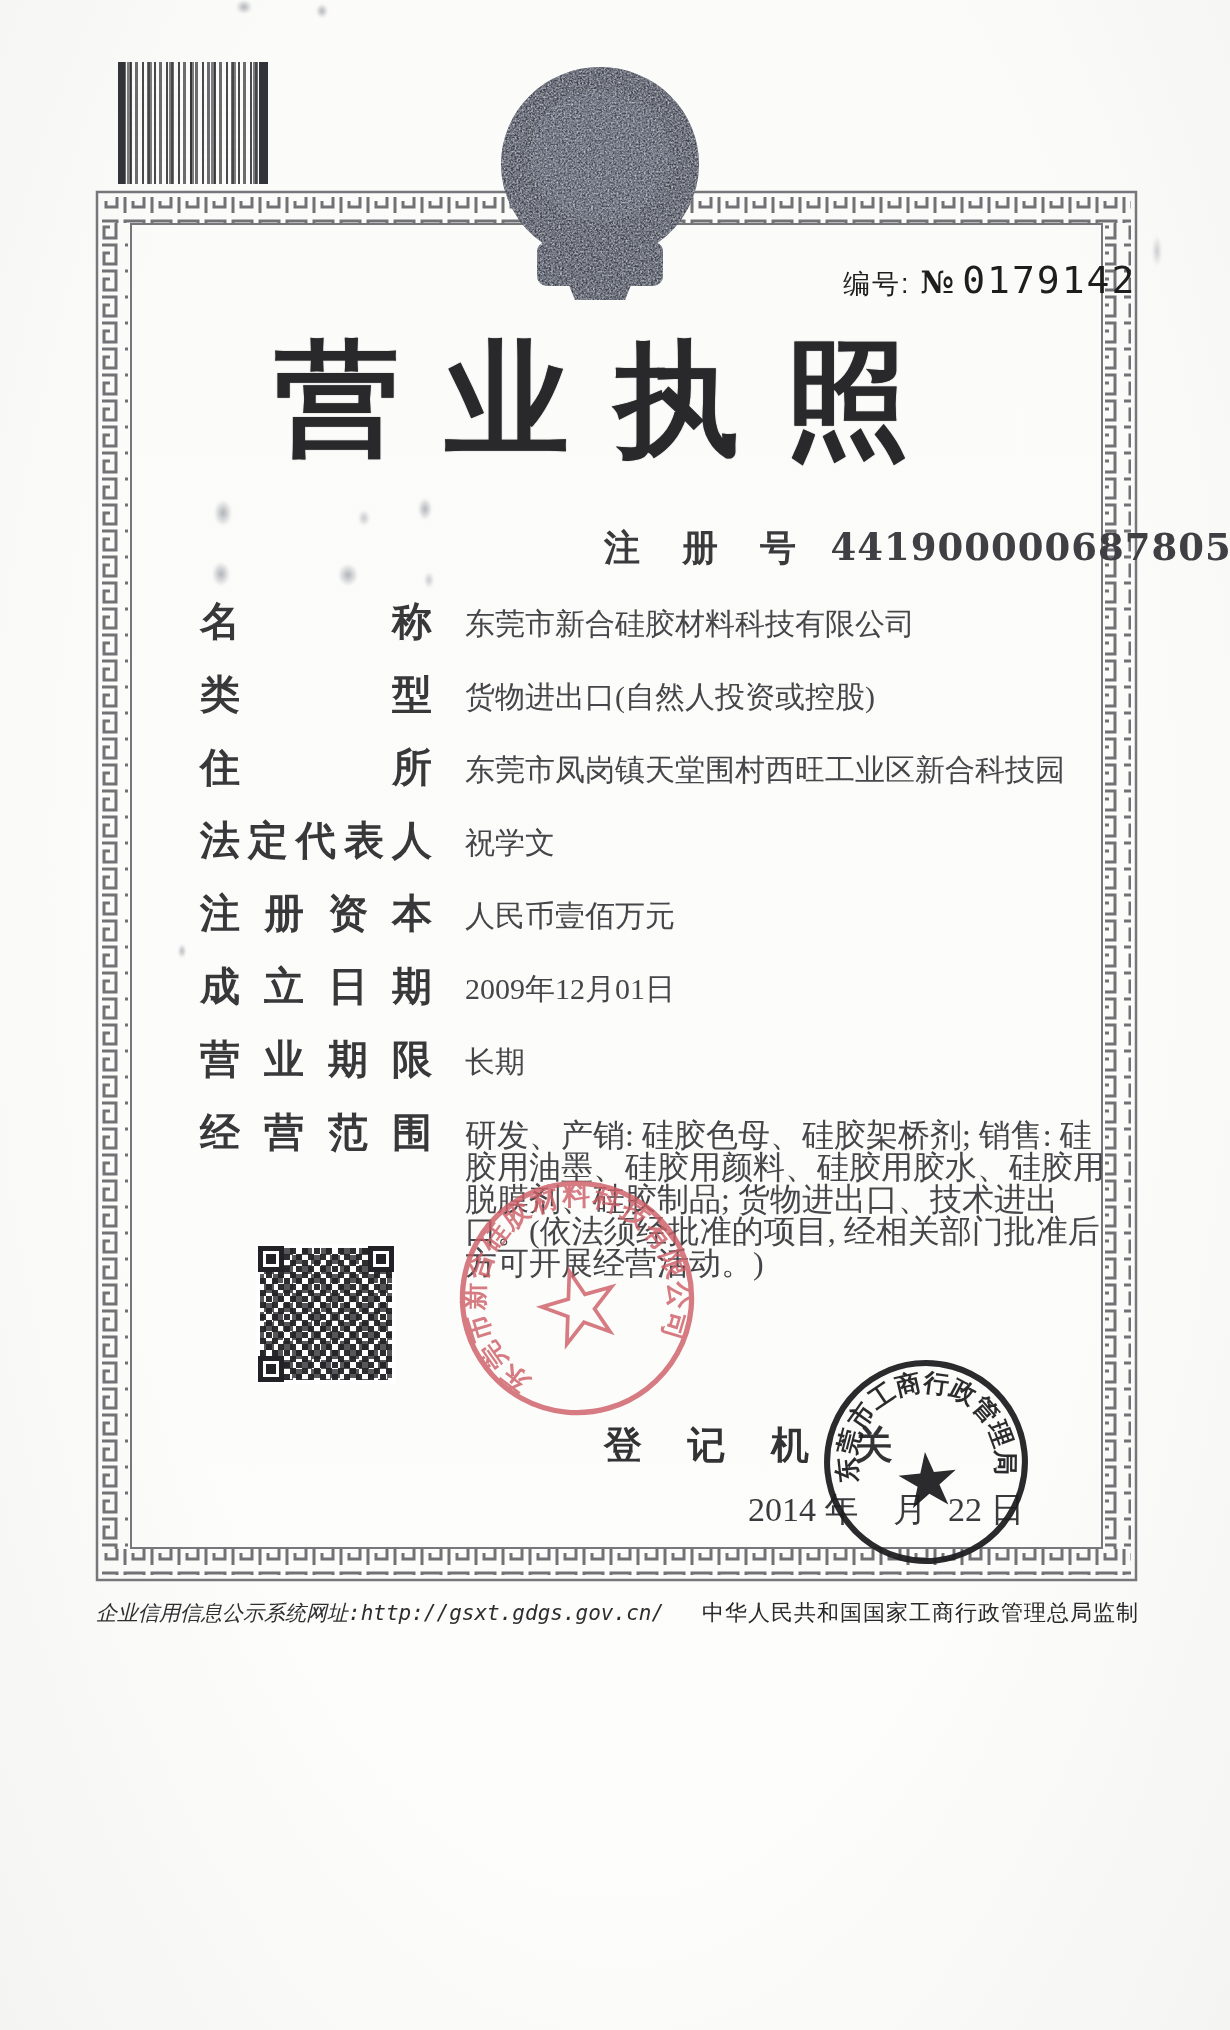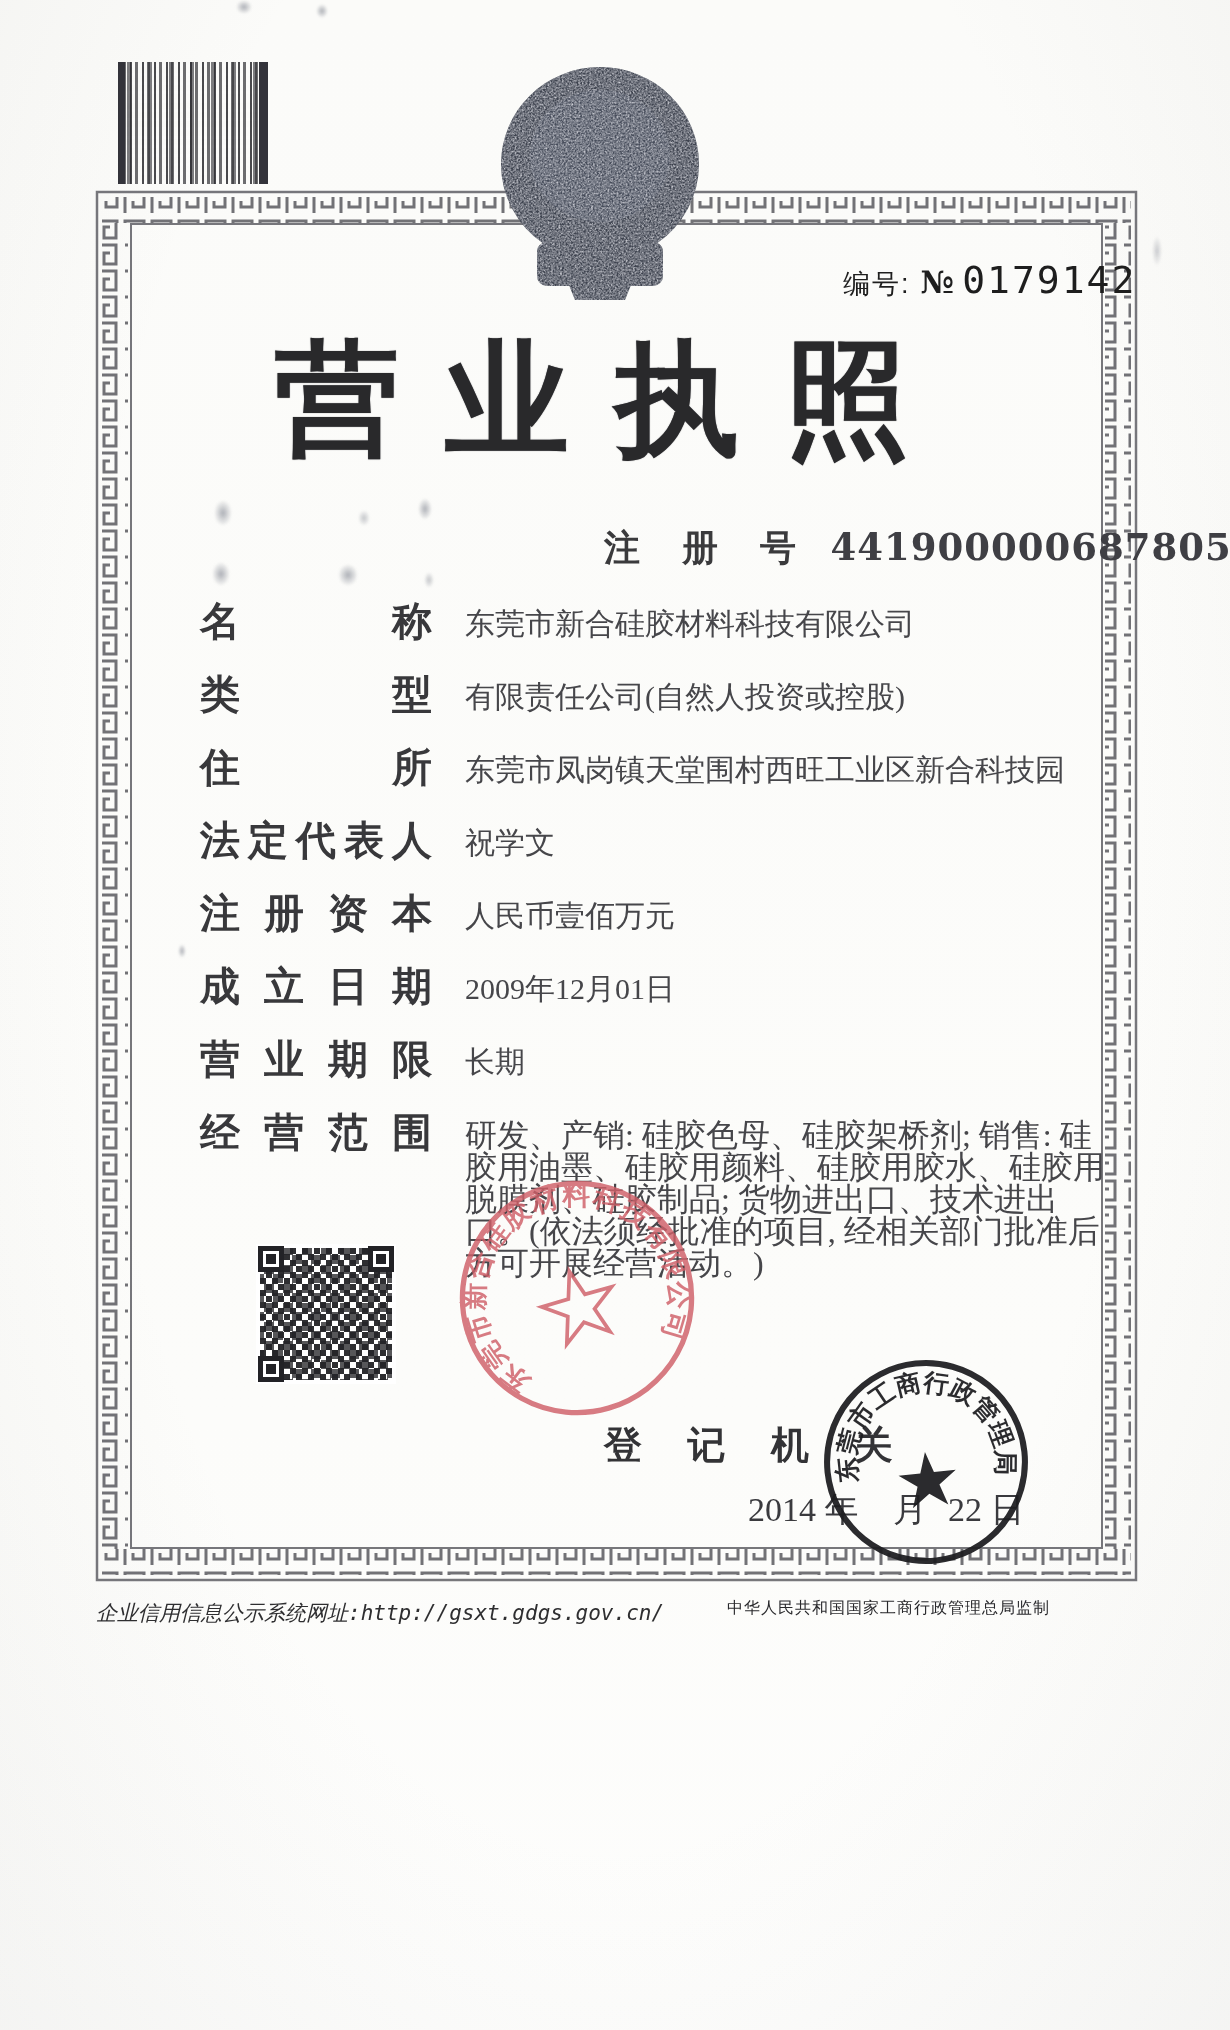--- a/index.html
+++ b/index.html
@@ -79,21 +79,21 @@
   .finder.tl{left:2px;top:2px;} .finder.tr{right:2px;top:2px;} .finder.bl{left:2px;bottom:2px;}
   
   .seal-red{position:absolute;left:455px;top:1176px;width:244px;height:244px;transform:rotate(-16deg);opacity:.82;}
   .seal-black{position:absolute;left:820px;top:1356px;width:212px;height:212px;transform:rotate(-6deg);opacity:.93;z-index:6;}
   
   .registrar{position:absolute;left:604px;top:1420px;font-size:38px;font-weight:700;letter-spacing:18px;color:#333336;font-family:"Liberation Serif", serif;z-index:2;}
   .dateline{position:absolute;top:1487px;font-size:34px;color:#3a3a3e;font-family:"Liberation Serif", serif;z-index:2;white-space:nowrap;}
   .d-year{left:748px;} .d-month{left:893px;} .d-day{left:948px;}
   
   .footer-left{position:absolute;left:96px;top:1599px;font-size:21px;color:#2e2e30;font-family:"DejaVu Sans Mono", monospace;letter-spacing:0;font-style:italic;}
-  .footer-right{position:absolute;left:727px;top:1598px;font-size:16px;color:#29292c;font-family:Liberation Sans, sans-serif;letter-spacing:1px;}
+  .footer-right{position:absolute;left:702px;top:1598px;font-size:22px;color:#29292c;font-family:Liberation Sans, sans-serif;letter-spacing:1px;}
   
   .smudge{position:absolute;border-radius:50%;filter:blur(1.2px);background:radial-gradient(closest-side,rgba(110,115,128,.55),rgba(110,115,128,0));}
   .s1{left:214px;top:500px;width:18px;height:26px;}
   .s2{left:358px;top:510px;width:12px;height:16px;background:radial-gradient(closest-side,rgba(110,115,128,.4),rgba(110,115,128,0));}
   .s3{left:418px;top:498px;width:14px;height:22px;}
   .s4{left:212px;top:562px;width:18px;height:24px;}
   .s5{left:338px;top:564px;width:20px;height:22px;}
   .s6{left:424px;top:572px;width:10px;height:16px;background:radial-gradient(closest-side,rgba(110,115,128,.4),rgba(110,115,128,0));}
   .s7{left:236px;top:0px;width:16px;height:14px;}
   .s8{left:316px;top:4px;width:12px;height:14px;}
@@ -162,21 +162,21 @@
           <span>名</span>
           <span>称</span>
         </div>
       <div class="fvalue">东莞市新合硅胶材料科技有限公司</div>
     </div>
     <div class="frow">
       <div class="flabel char-justify">
           <span>类</span>
           <span>型</span>
         </div>
-      <div class="fvalue">有限责任公司(自然人投资或控股)</div>
+      <div class="fvalue">货物进出口(自然人投资或控股)</div>
     </div>
     <div class="frow">
       <div class="flabel char-justify">
           <span>住</span>
           <span>所</span>
         </div>
       <div class="fvalue">东莞市凤岗镇天堂围村西旺工业区新合科技园</div>
     </div>
     <div class="frow">
       <div class="flabel char-justify">

